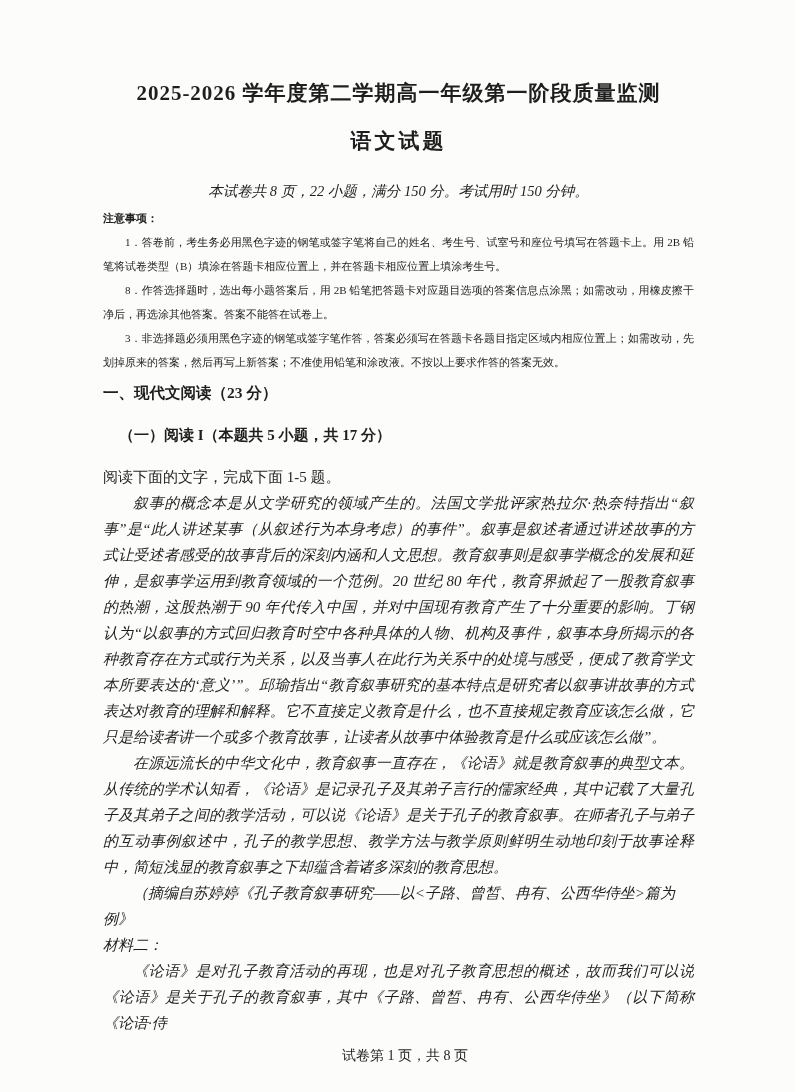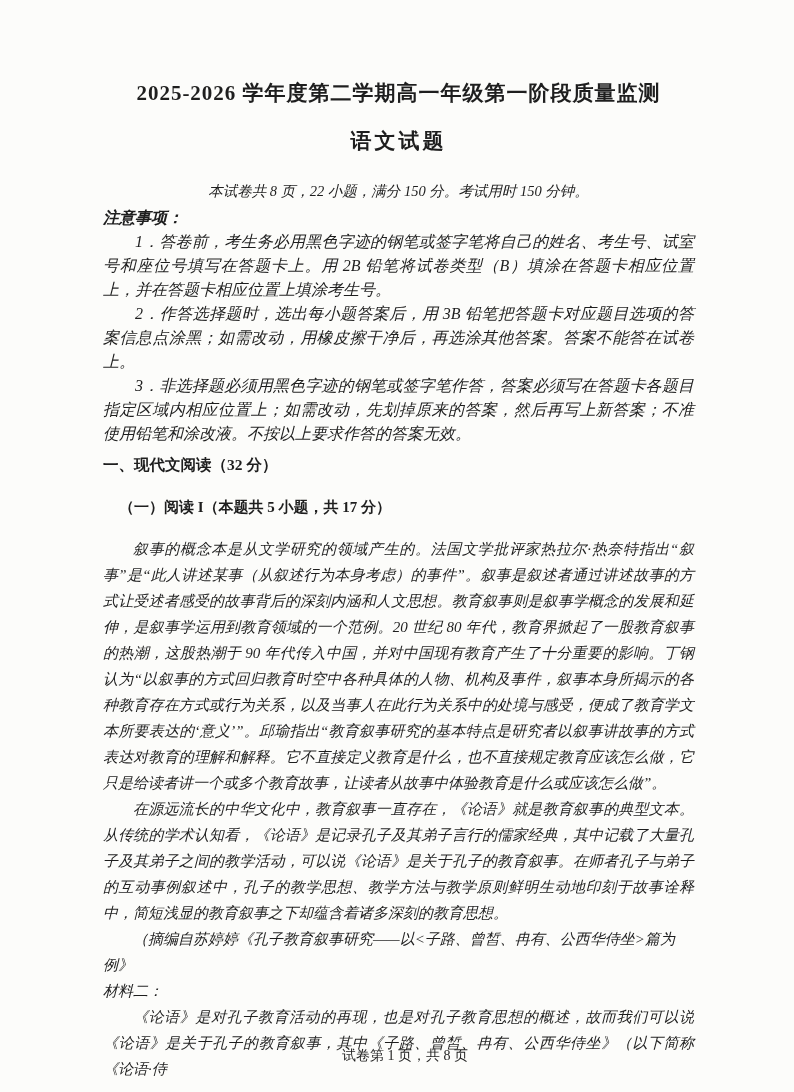--- a/index.html
+++ b/index.html
@@ -36,22 +36,21 @@
     line-height: 30px;
   }
   .exam-info {
     margin: 0 0 4px 0;
     font-size: 14.5px;
     text-align: center;
     font-style: italic;
     line-height: 22px;
   }
   .notices {
-    font-size: 16px;
-    font-style: italic;
+    font-size: 11px;
     line-height: 24px;
   }
   .notice-heading {
     margin: 0;
     font-weight: bold;
   }
   .notice-item {
     margin: 0;
     text-indent: 2em;
     text-align: justify;
@@ -112,26 +111,27 @@
 <div class="page">
 
   <h1 class="title-main">2025-2026 学年度第二学期高一年级第一阶段质量监测</h1>
   <h2 class="title-sub">语文试题</h2>
 
   <p class="exam-info">本试卷共 8 页，22 小题，满分 150 分。考试用时 150 分钟。</p>
 
   <div class="notices">
     <p class="notice-heading">注意事项：</p>
     <p class="notice-item">1．答卷前，考生务必用黑色字迹的钢笔或签字笔将自己的姓名、考生号、试室号和座位号填写在答题卡上。用 2B 铅笔将试卷类型（B）填涂在答题卡相应位置上，并在答题卡相应位置上填涂考生号。</p>
-    <p class="notice-item">2．作答选择题时，选出每小题答案后，用 3B 铅笔把答题卡对应题目选项的答案信息点涂黑；如需改动，用橡皮擦干净后，再选涂其他答案。答案不能答在试卷上。</p>
+    <p class="notice-item">8．作答选择题时，选出每小题答案后，用 2B 铅笔把答题卡对应题目选项的答案信息点涂黑；如需改动，用橡皮擦干净后，再选涂其他答案。答案不能答在试卷上。</p>
     <p class="notice-item">3．非选择题必须用黑色字迹的钢笔或签字笔作答，答案必须写在答题卡各题目指定区域内相应位置上；如需改动，先划掉原来的答案，然后再写上新答案；不准使用铅笔和涂改液。不按以上要求作答的答案无效。</p>
   </div>
 
-  <h3 class="section-heading">一、现代文阅读（32 分）</h3>
+  <h3 class="section-heading">一、现代文阅读（23 分）</h3>
   <h4 class="reading-heading">（一）阅读 I（本题共 5 小题，共 17 分）</h4>
+  <p class="instruction">阅读下面的文字，完成下面 1-5 题。</p>
 
   <p class="body-para">叙事的概念本是从文学研究的领域产生的。法国文学批评家热拉尔·热奈特指出“叙事”是“此人讲述某事（从叙述行为本身考虑）的事件”。叙事是叙述者通过讲述故事的方式让受述者感受的故事背后的深刻内涵和人文思想。教育叙事则是叙事学概念的发展和延伸，是叙事学运用到教育领域的一个范例。20 世纪 80 年代，教育界掀起了一股教育叙事的热潮，这股热潮于 90 年代传入中国，并对中国现有教育产生了十分重要的影响。丁钢认为“以叙事的方式回归教育时空中各种具体的人物、机构及事件，叙事本身所揭示的各种教育存在方式或行为关系，以及当事人在此行为关系中的处境与感受，便成了教育学文本所要表达的‘意义’”。邱瑜指出“教育叙事研究的基本特点是研究者以叙事讲故事的方式表达对教育的理解和解释。它不直接定义教育是什么，也不直接规定教育应该怎么做，它只是给读者讲一个或多个教育故事，让读者从故事中体验教育是什么或应该怎么做”。</p>
   <p class="body-para">在源远流长的中华文化中，教育叙事一直存在，《论语》就是教育叙事的典型文本。从传统的学术认知看，《论语》是记录孔子及其弟子言行的儒家经典，其中记载了大量孔子及其弟子之间的教学活动，可以说《论语》是关于孔子的教育叙事。在师者孔子与弟子的互动事例叙述中，孔子的教学思想、教学方法与教学原则鲜明生动地印刻于故事诠释中，简短浅显的教育叙事之下却蕴含着诸多深刻的教育思想。</p>
   <p class="source-line">（摘编自苏婷婷《孔子教育叙事研究——以&lt;子路、曾皙、冉有、公西华侍坐&gt;篇为例》</p>
 
   <p class="material-label">材料二：</p>
   <p class="body-para">《论语》是对孔子教育活动的再现，也是对孔子教育思想的概述，故而我们可以说《论语》是关于孔子的教育叙事，其中《子路、曾皙、冉有、公西华侍坐》（以下简称《论语·侍</p>
 
   <div class="page-footer">试卷第 1 页，共 8 页</div>
 

